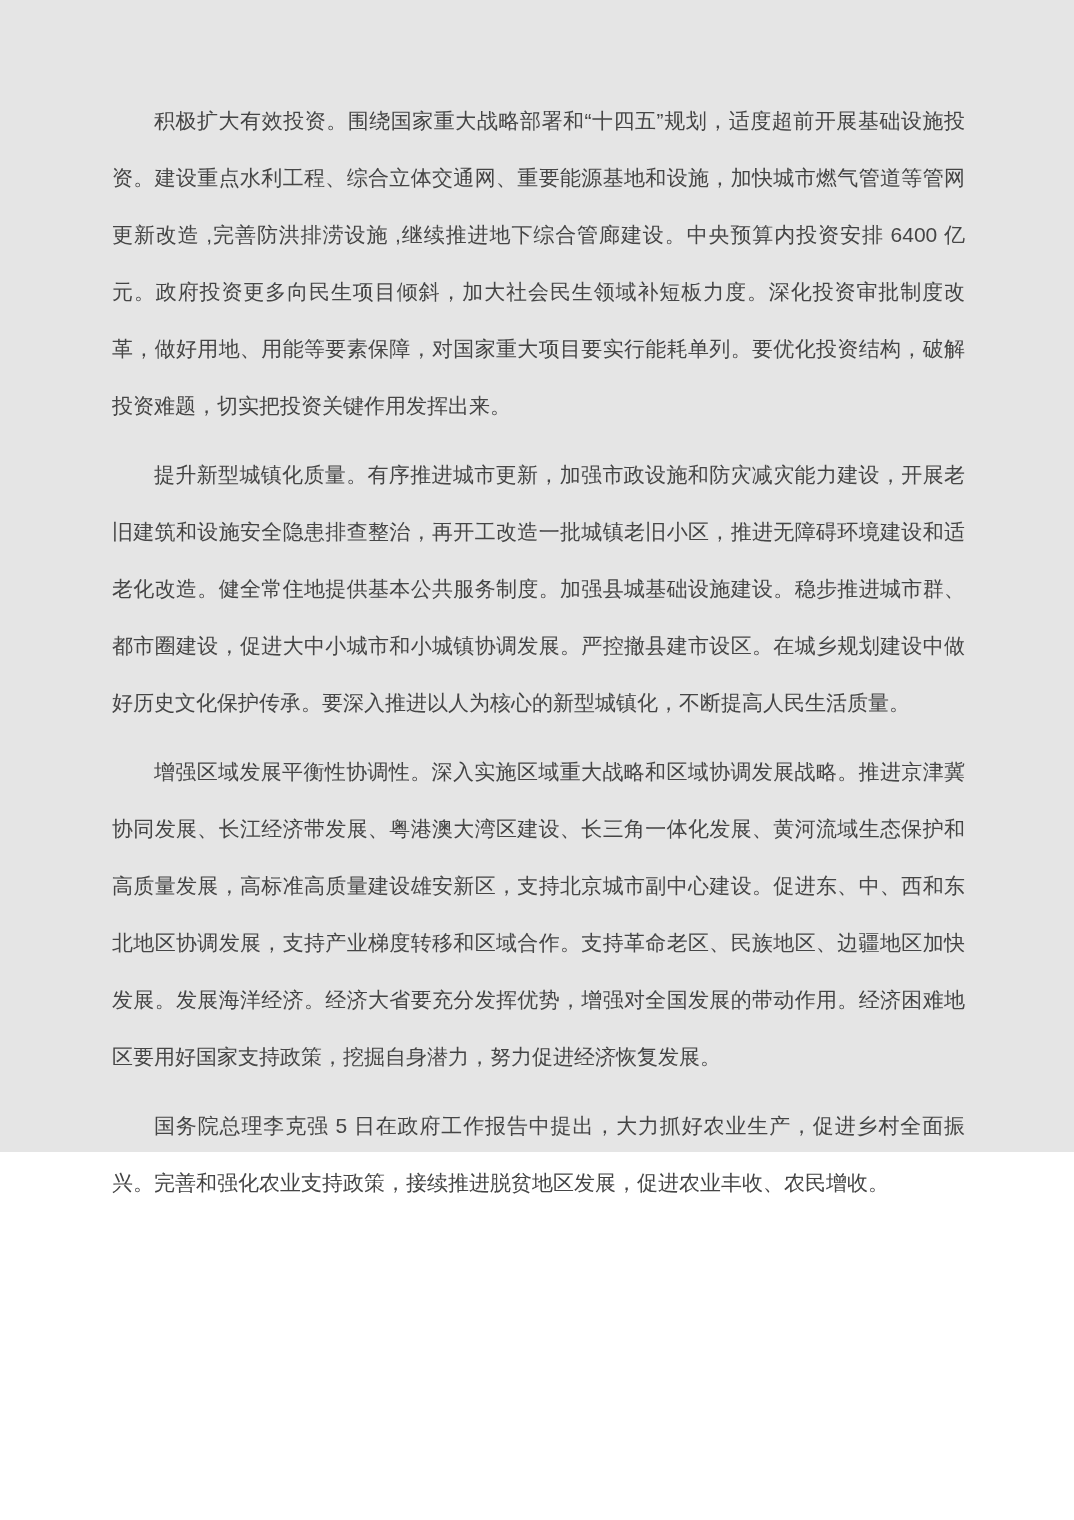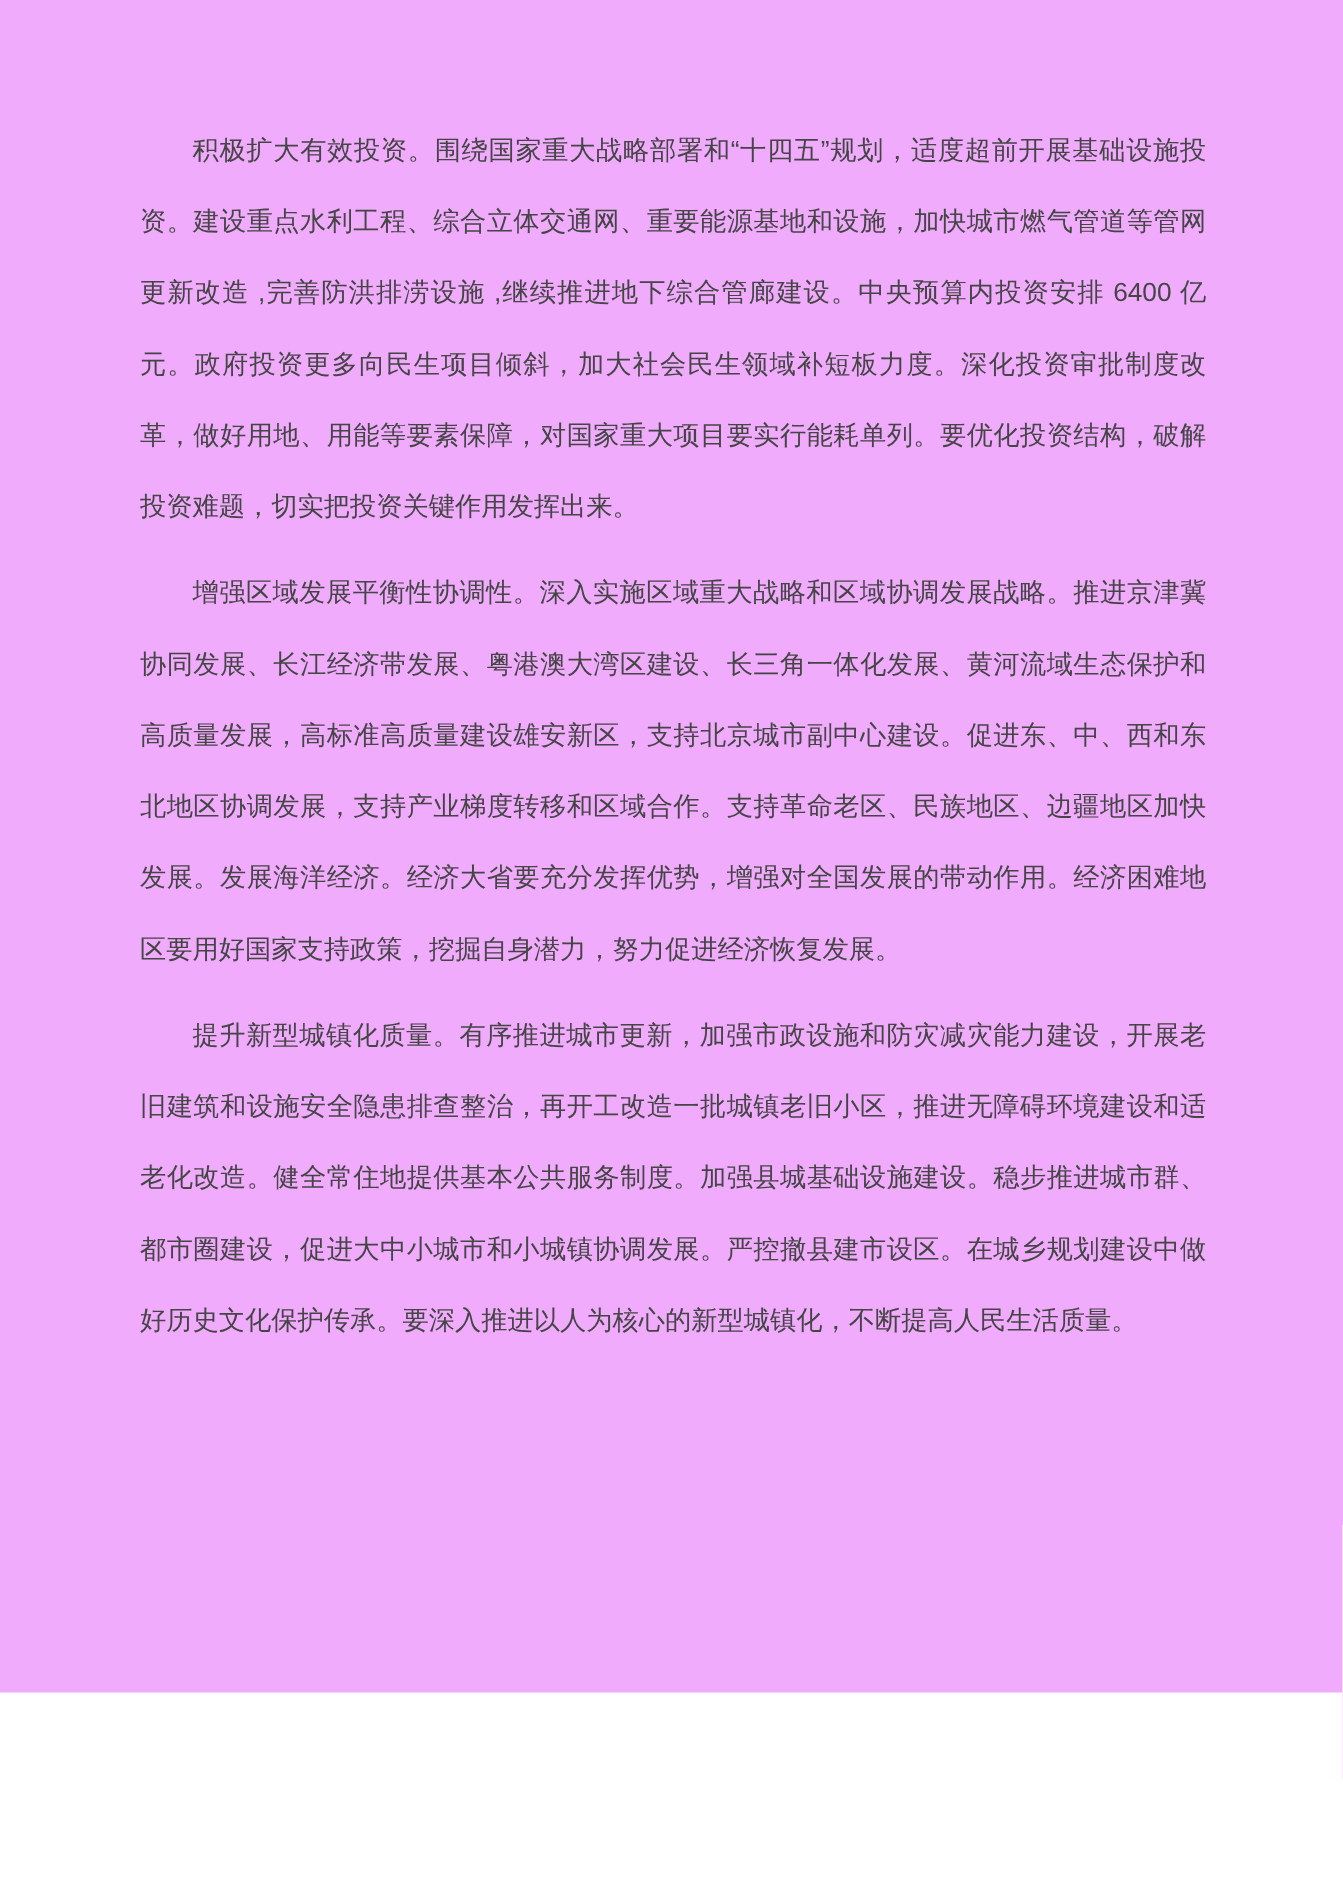--- a/index.html
+++ b/index.html
@@ -9,22 +9,22 @@
   }
   body {
     width: 1074px;
     height: 1520px;
     overflow: hidden;
     font-family: "Liberation Sans", sans-serif;
   }
   .page {
     box-sizing: border-box;
     width: 1074px;
-    height: 1354px;
-    background: #f0abfc;
+    height: 1152px;
+    background: #e5e5e5;
     padding: 92px 109px 60px 112px;
   }
   .page p {
     margin: 0 0 12px 0;
     font-size: 21px;
     line-height: 57px;
     color: #454545;
     text-align: justify;
     text-justify: inter-ideograph;
     text-indent: 2em;
@@ -33,15 +33,16 @@
   .page p.heading {
     font-weight: 700;
     color: #383838;
   }
 </style>
 </head>
 <body>
 
 <main class="page">
   <p class="body">积极扩大有效投资。围绕国家重大战略部署和“十四五”规划，适度超前开展基础设施投资。建设重点水利工程、综合立体交通网、重要能源基地和设施，加快城市燃气管道等管网更新改造 ,完善防洪排涝设施 ,继续推进地下综合管廊建设。中央预算内投资安排 6400 亿元。政府投资更多向民生项目倾斜，加大社会民生领域补短板力度。深化投资审批制度改革，做好用地、用能等要素保障，对国家重大项目要实行能耗单列。要优化投资结构，破解投资难题，切实把投资关键作用发挥出来。</p>
+  <p class="body">提升新型城镇化质量。有序推进城市更新，加强市政设施和防灾减灾能力建设，开展老旧建筑和设施安全隐患排查整治，再开工改造一批城镇老旧小区，推进无障碍环境建设和适老化改造。健全常住地提供基本公共服务制度。加强县城基础设施建设。稳步推进城市群、都市圈建设，促进大中小城市和小城镇协调发展。严控撤县建市设区。在城乡规划建设中做好历史文化保护传承。要深入推进以人为核心的新型城镇化，不断提高人民生活质量。</p>
   <p class="body">增强区域发展平衡性协调性。深入实施区域重大战略和区域协调发展战略。推进京津冀协同发展、长江经济带发展、粤港澳大湾区建设、长三角一体化发展、黄河流域生态保护和高质量发展，高标准高质量建设雄安新区，支持北京城市副中心建设。促进东、中、西和东北地区协调发展，支持产业梯度转移和区域合作。支持革命老区、民族地区、边疆地区加快发展。发展海洋经济。经济大省要充分发挥优势，增强对全国发展的带动作用。经济困难地区要用好国家支持政策，挖掘自身潜力，努力促进经济恢复发展。</p>
-  <p class="body">提升新型城镇化质量。有序推进城市更新，加强市政设施和防灾减灾能力建设，开展老旧建筑和设施安全隐患排查整治，再开工改造一批城镇老旧小区，推进无障碍环境建设和适老化改造。健全常住地提供基本公共服务制度。加强县城基础设施建设。稳步推进城市群、都市圈建设，促进大中小城市和小城镇协调发展。严控撤县建市设区。在城乡规划建设中做好历史文化保护传承。要深入推进以人为核心的新型城镇化，不断提高人民生活质量。</p>
+  <p class="body">国务院总理李克强 5 日在政府工作报告中提出，大力抓好农业生产，促进乡村全面振兴。完善和强化农业支持政策，接续推进脱贫地区发展，促进农业丰收、农民增收。</p>
 </main>
 
 </body></html>

